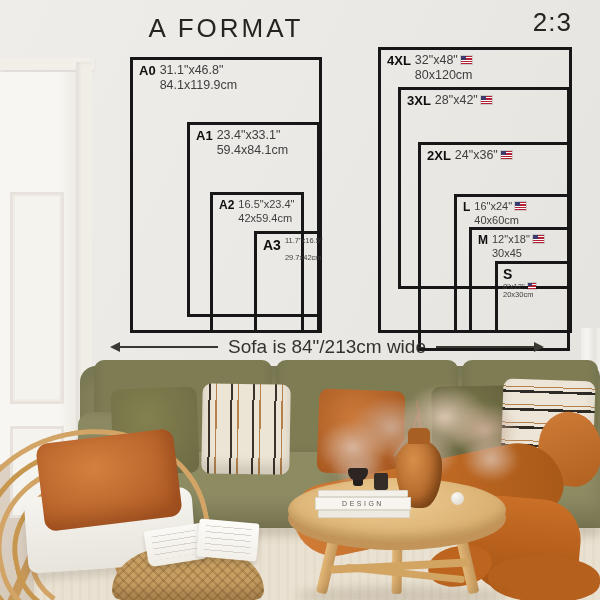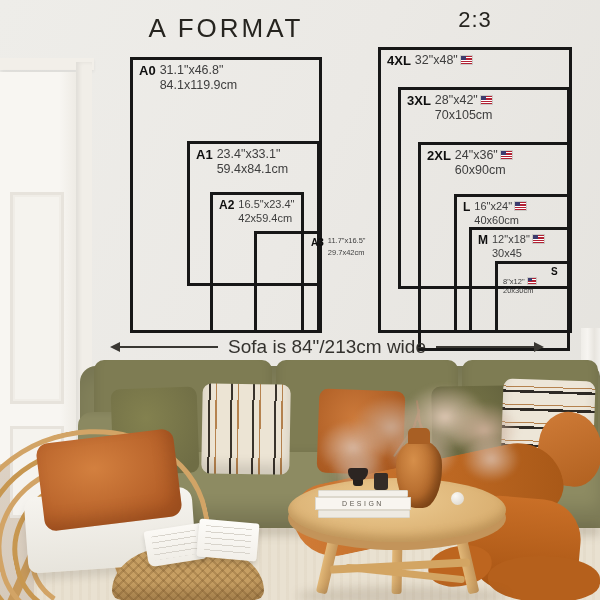--- a/index.html
+++ b/index.html
@@ -18,30 +18,30 @@
   .dpanel { left:10px; top:120px; width:54px; height:212px; background:#f5f3ee; border:3px solid #e7e3dc; box-shadow:inset 0 0 0 2px #f0ede7; }
   .dpanel2 { left:10px; top:354px; width:54px; height:92px; background:#f5f3ee; border:3px solid #e7e3dc; }
   .dtrim { left:0; top:58px; width:94px; height:12px; background:#f2efe9; box-shadow:0 2px 3px rgba(0,0,0,.06); }
   .doorframe { left:76px; top:62px; width:16px; height:402px; background:#f1eee8; box-shadow:inset 3px 0 4px rgba(0,0,0,.07); }
   .curtain { left:581px; top:328px; width:19px; height:272px;
              background:linear-gradient(90deg,#efede8,#f7f5f1 35%,#e7e4de 70%,#f2f0ec); }
 
   
   .dia-title { color:#26241f; text-align:center; }
   .title-left { left:130px; top:13px; width:192px; font-size:26px; letter-spacing:3px; }
-  .title-right { left:378px; top:7px; width:194px; font-size:22px; letter-spacing:1px; }
+  .title-right { left:378px; top:7px; width:194px; font-size:26px; letter-spacing:1px;text-align:right; }
   .sbox { position:absolute; border:3px solid #171717; }
   .slabel { display:grid; grid-template-columns:max-content 1fr; column-gap:4px; padding:3px 2px 0 6px; line-height:1.18; }
   .stack .slabel { display:block; padding:2px 0 0 5px; }
   .sname { grid-column:1; font-weight:bold; color:#0f0f0f; }
   .sin { grid-column:2; color:#3e3e3e; white-space:nowrap; }
   .scm { grid-column:2; color:#3e3e3e; white-space:nowrap; }
   .lg .sname { font-size:13px; } .lg .sin,.lg .scm { font-size:12.5px; }
   .md .sname { font-size:12px; } .md .sin,.md .scm { font-size:11px; }
-  .sm .sname { font-size:10px;margin-left:48px; } .sm .sin,.sm .scm { font-size:7.5px; }
+  .sm .sname { font-size:14px; } .sm .sin,.sm .scm { font-size:7.5px; }
   .flag { display:inline-block; width:11px; height:8px; margin-left:3px; position:relative;
           background:repeating-linear-gradient(180deg,#b22234 0 1.2px,#fff 1.2px 2.4px); outline:1px solid rgba(0,0,0,.12); }
   .flag::before { content:""; position:absolute; left:0; top:0; width:5px; height:4px; background:#3c3b6e; }
   .sm .flag { width:8px; height:6px; } .sm .flag::before { width:4px; height:3px; }
 
   
   .measure { left:110px; top:336px; width:434px; height:22px; display:flex; align-items:center; }
   .mline { flex:1; height:2px; background:#3a3833; }
   .ah-l { width:0;height:0;border-top:5px solid transparent;border-bottom:5px solid transparent;border-right:10px solid #3a3833; }
   .ah-r { width:0;height:0;border-top:5px solid transparent;border-bottom:5px solid transparent;border-left:10px solid #3a3833; }
@@ -150,21 +150,21 @@
 
   <div class="abs dia-title title-left">A FORMAT</div>
 
   <div class="sbox lg" style="left:130px;top:57px;width:192px;height:276px">
     <div class="slabel">
       <span class="sname">A0</span>
       <span class="sin"><span>31.1"x46.8"</span></span>
       <span class="scm">84.1x119.9cm</span>
     </div>
   </div>
-  <div class="sbox lg" style="left:187px;top:141px;width:133px;height:145px">
+  <div class="sbox lg" style="left:187px;top:122px;width:133px;height:195px">
     <div class="slabel">
       <span class="sname">A1</span>
       <span class="sin"><span>23.4"x33.1"</span></span>
       <span class="scm">59.4x84.1cm</span>
     </div>
   </div>
   <div class="sbox md" style="left:210px;top:192px;width:94px;height:141px">
     <div class="slabel">
       <span class="sname">A2</span>
       <span class="sin"><span>16.5"x23.4"</span></span>
@@ -178,34 +178,33 @@
       <span class="scm">29.7x42cm</span>
     </div>
   </div>
 
   <div class="abs dia-title title-right">2:3</div>
 
   <div class="sbox lg" style="left:378px;top:47px;width:194px;height:286px">
     <div class="slabel">
       <span class="sname">4XL</span>
       <span class="sin"><span>32"x48"</span><i class="flag"></i></span>
+      <span class="scm">80x120cm</span>
     </div>
   </div>
   <div class="sbox lg" style="left:398px;top:87px;width:172px;height:202px">
     <div class="slabel">
       <span class="sname">3XL</span>
       <span class="sin"><span>28"x42"</span><i class="flag"></i></span>
-      <span class="scm">70x105cm</span>
     </div>
   </div>
   <div class="sbox lg" style="left:418px;top:142px;width:152px;height:209px">
     <div class="slabel">
       <span class="sname">2XL</span>
       <span class="sin"><span>24"x36"</span><i class="flag"></i></span>
-      <span class="scm">60x90cm</span>
     </div>
   </div>
   <div class="sbox md" style="left:454px;top:194px;width:116px;height:139px">
     <div class="slabel">
       <span class="sname">L</span>
       <span class="sin"><span>16"x24"</span><i class="flag"></i></span>
       <span class="scm">40x60cm</span>
     </div>
   </div>
   <div class="sbox md" style="left:469px;top:227px;width:101px;height:106px">

